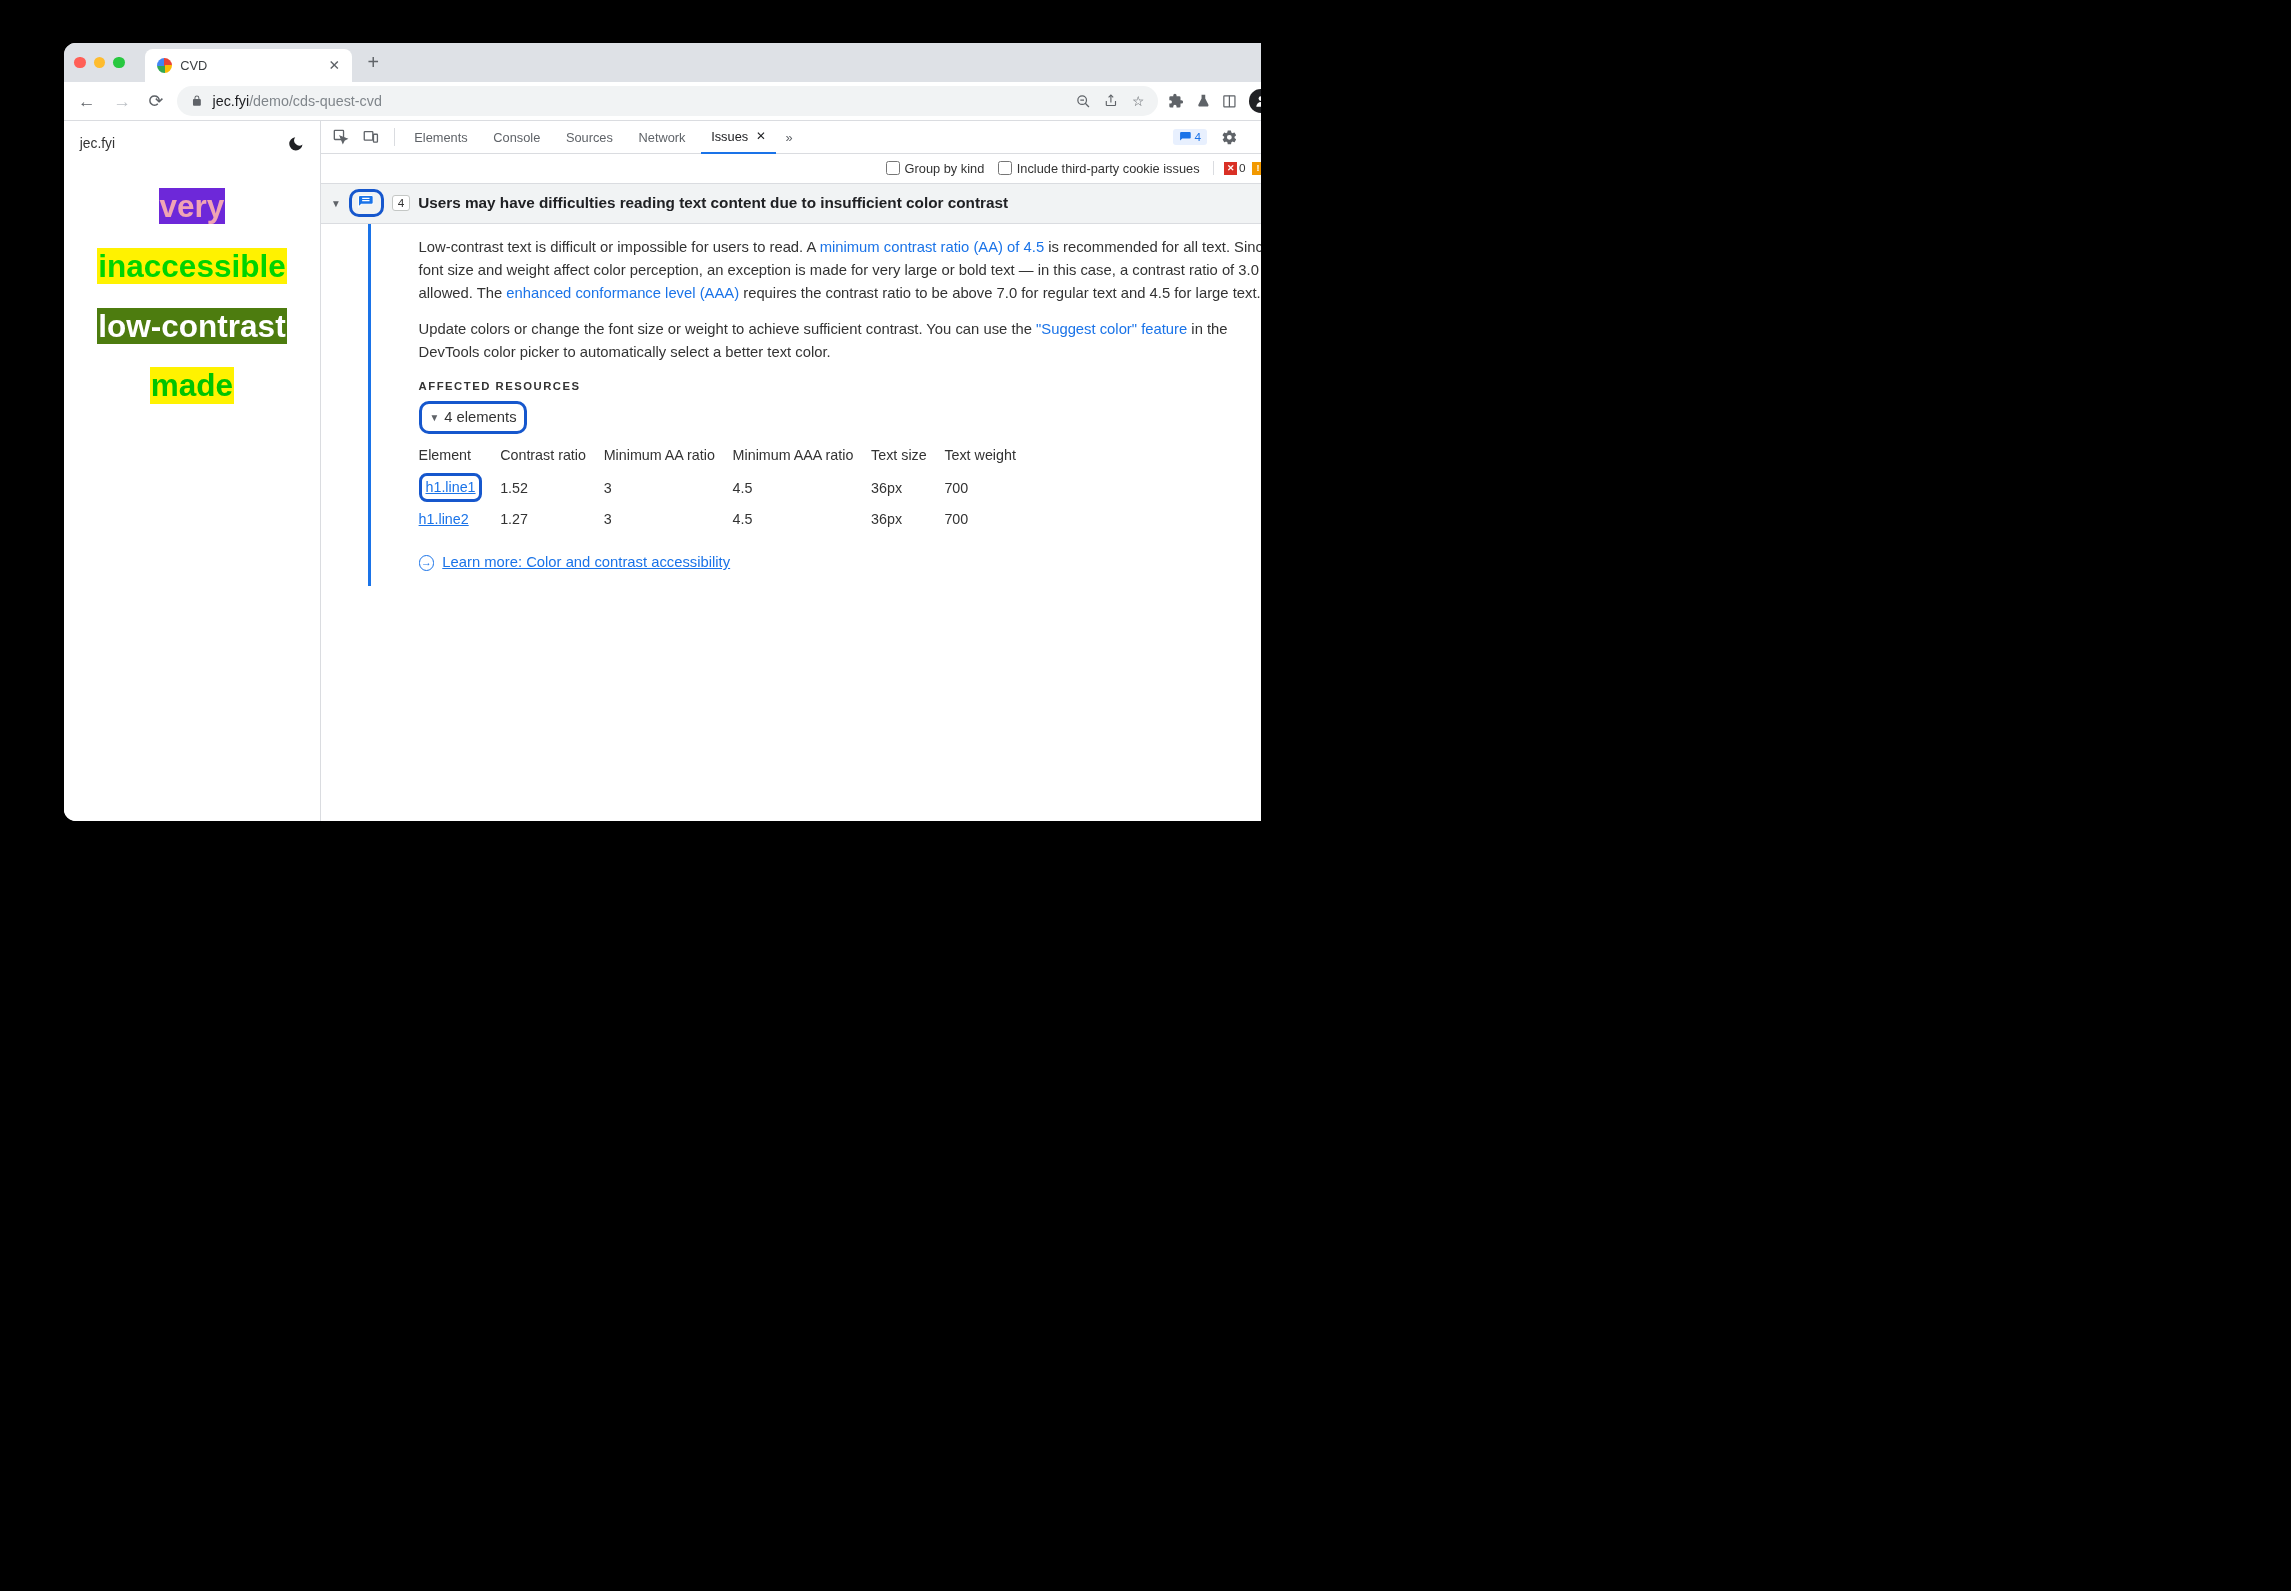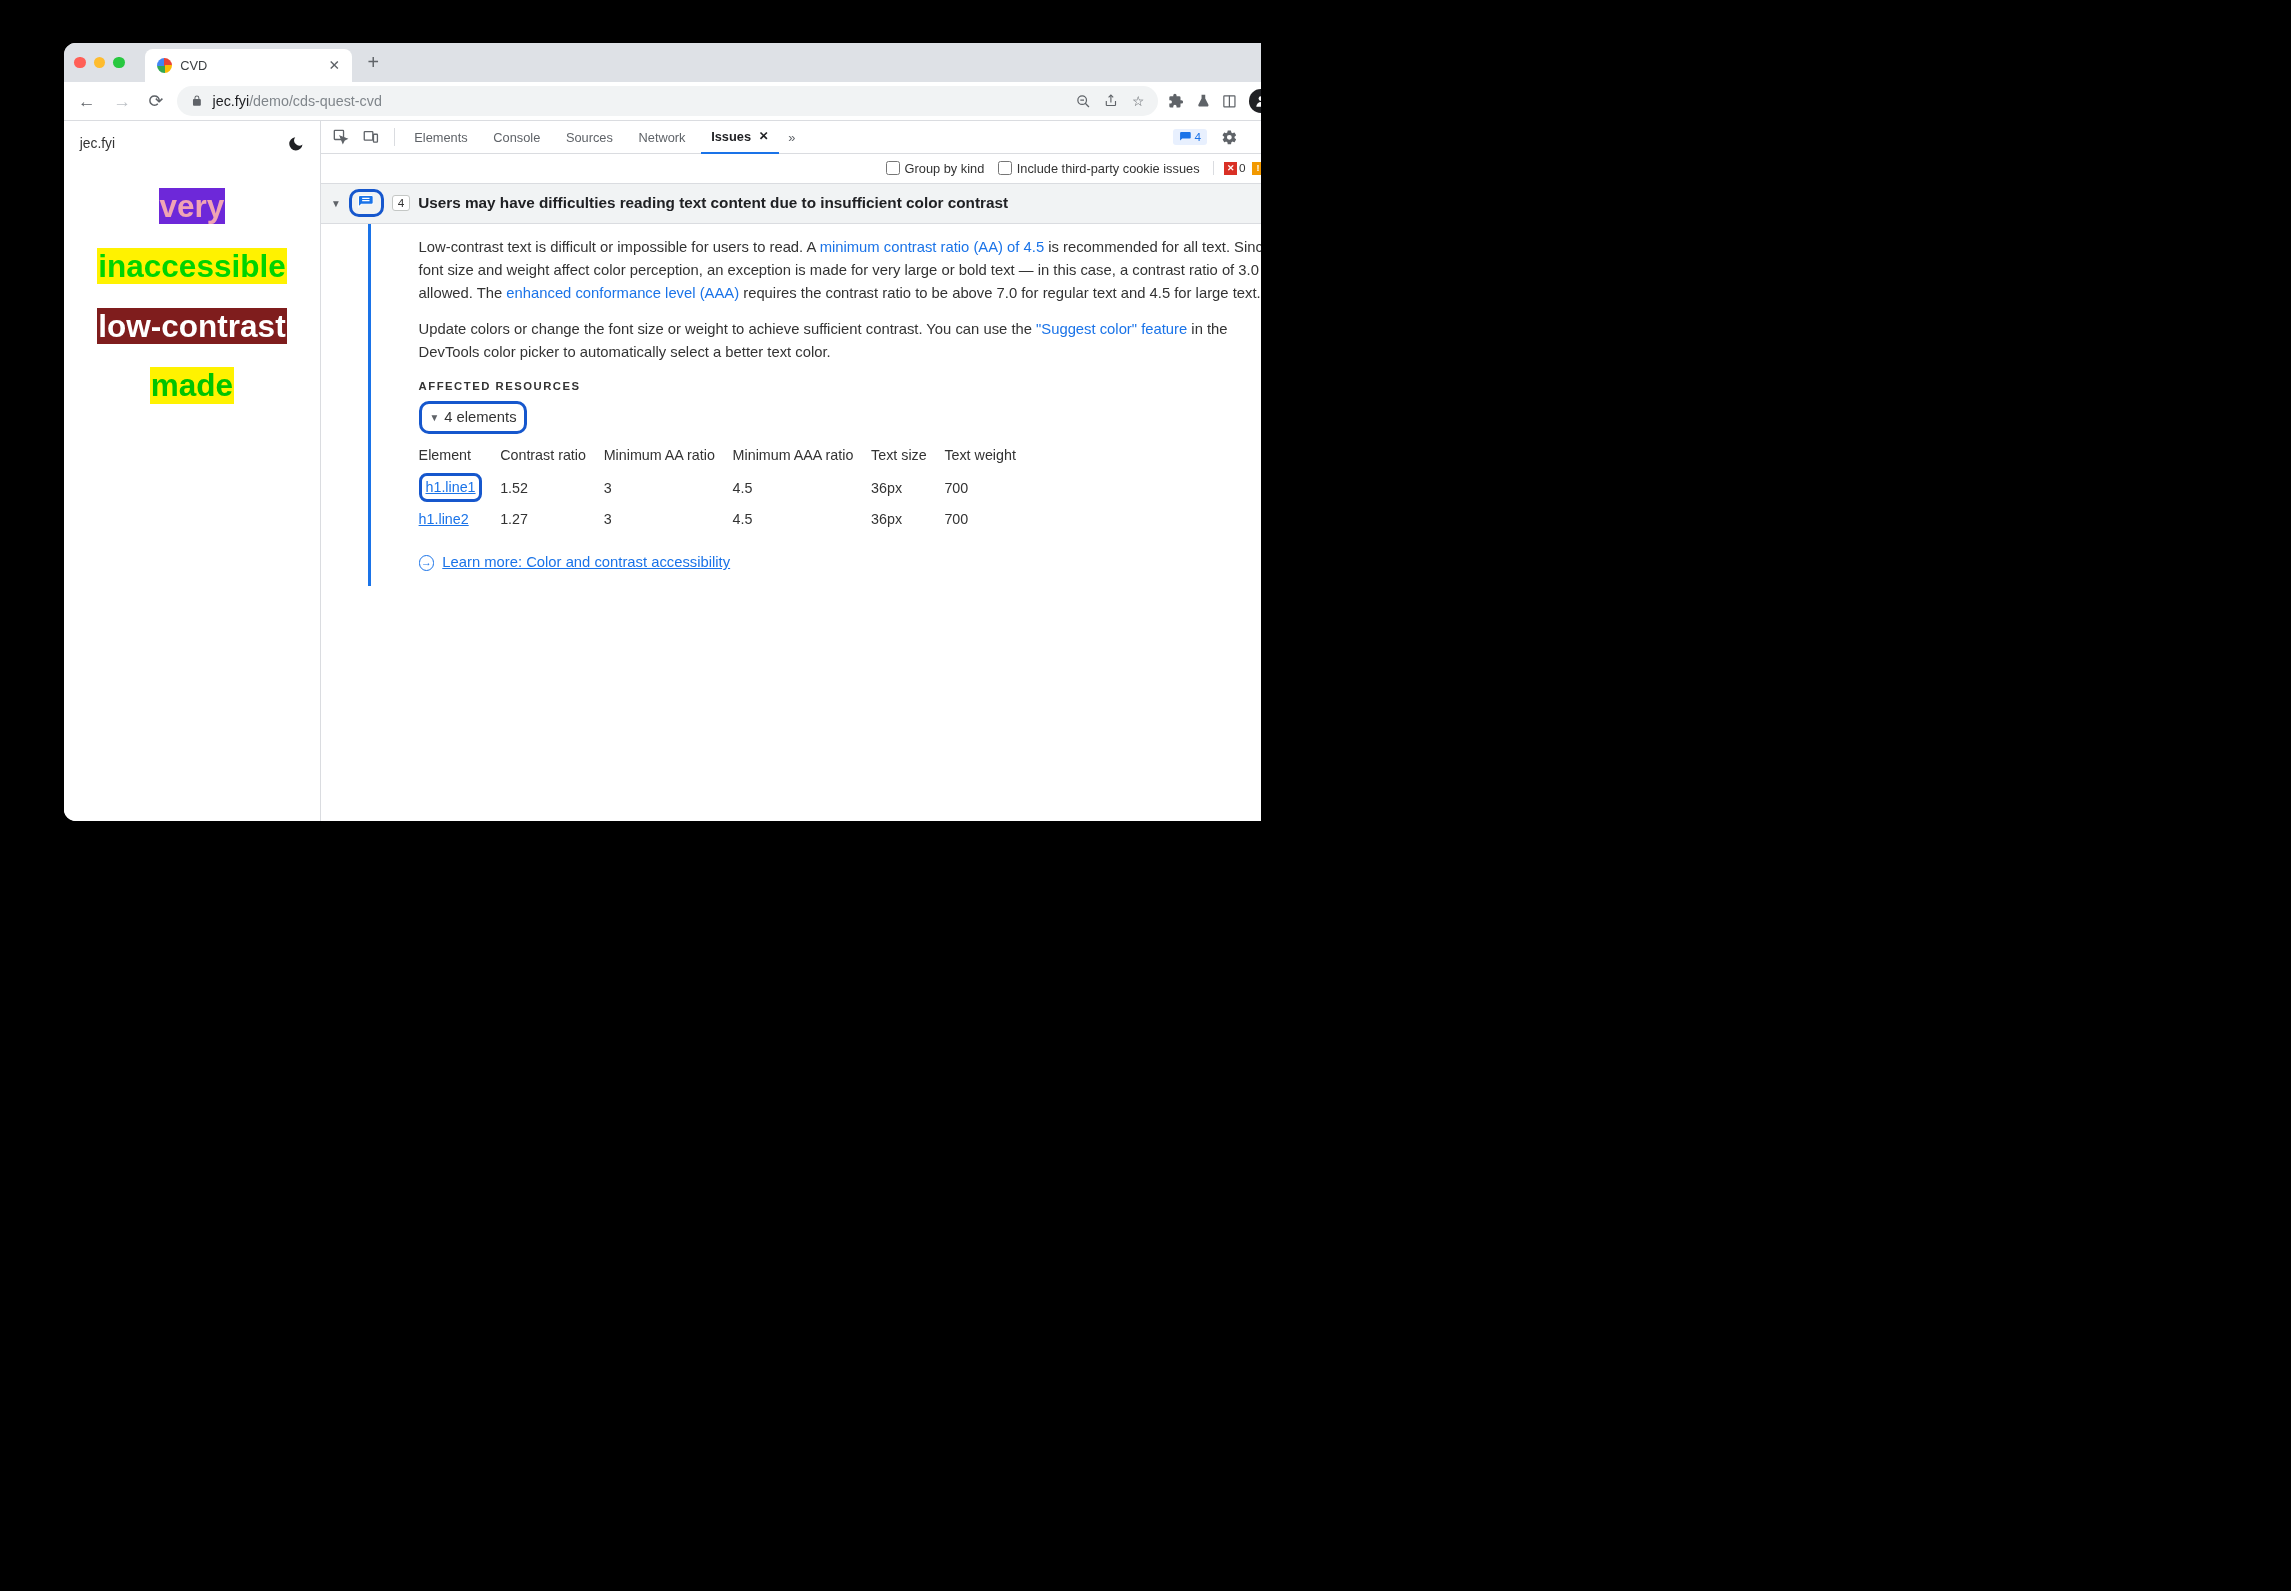--- a/index.html
+++ b/index.html
@@ -96,32 +96,32 @@
   padding: 13.8px 9.9px;
   font-size: 13.8px;
   color:#333;
 }
 .page-top { display:flex; justify-content:space-between; align-items:center; margin-bottom: 23.6px; padding: 0 5.9px;}
 .page-top .moon { font-size:15.8px;}
 .samples { text-align:center; }
 .sample { display:inline-block; font-size:31.5px; font-weight:700; margin: 11.8px 0; line-height:1.15; padding:0 1px;}
 .s1 { background:#6d28d9; color:#f0a4b4; }
 .s2 { background:#fff200; color:#00d400; }
-.s3 { background:#7f1d1d; color:#fff; }
+.s3 { background:#4d7c0f; color:#fff; }
 .s4 { background:#fff200; color:#00c400; }
 
 .devtools { flex:1; display:flex; flex-direction:column; border-left:1px solid #dadce0; font-size:12.8px; color:#333;}
 .dt-tabs {
   height:33px; display:flex; align-items:center; padding:0 7.9px; gap:5.9px;
   border-bottom:1px solid #dadce0;
 }
 .dt-icn { color:#5f6368; padding:0 3.9px; font-size:13.8px;}
 .dt-sep { width:1px; height:17.7px; background:#dadce0; margin:0 3.9px;}
 .dt-tab { padding: 0 9.9px; color:#5f6368; height:33px; display:flex; align-items:center; gap:3.9px;}
-.dt-tab.active { color:#202124; border-bottom:2px solid #1a73e8; font-weight:700;}
+.dt-tab.active { color:#202124; border-bottom:2px solid #1a73e8; font-weight:400;}
 .dt-more { color:#5f6368; padding:0 3.9px;}
 .dt-right { margin-left:auto; display:flex; align-items:center; gap:9.9px;}
 .badge-msg { background:#e8f0fe; color:#1a73e8; border-radius:3px; padding:1px 5.9px; font-size:11.8px; display:flex; align-items:center; gap:3px;}
 
 .dt-filter {
   height:29.6px; display:flex; align-items:center; justify-content:flex-end;
   padding:0 9.9px; gap:13.8px; border-bottom:1px solid #dadce0; font-size:12.8px; color:#333;
 }
 .chk { display:flex; align-items:center; gap:4.9px;}
 .chk input { width:13.8px; height:13.8px;}

